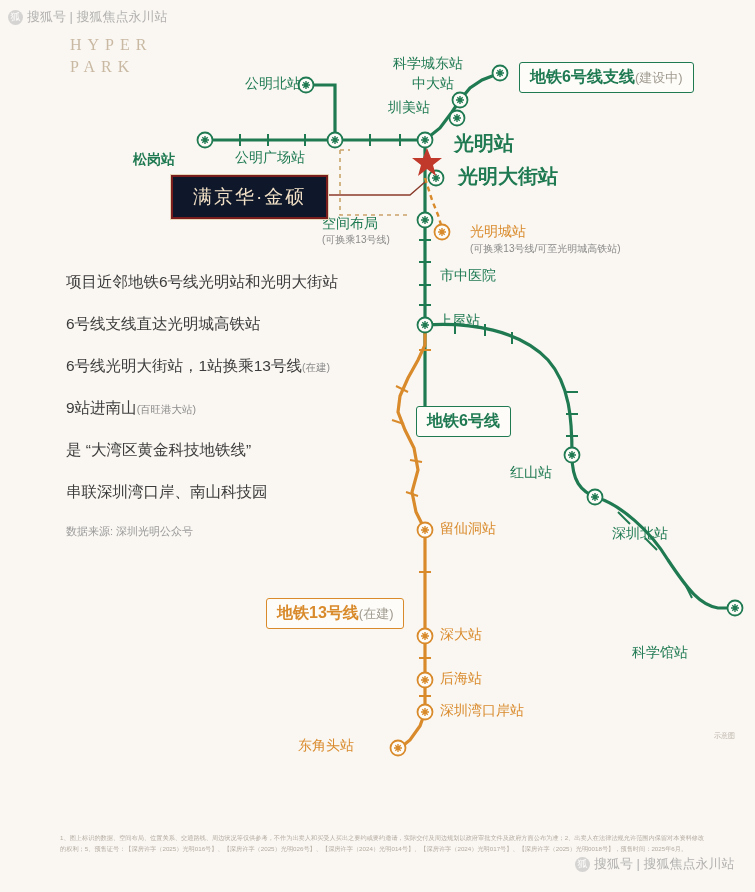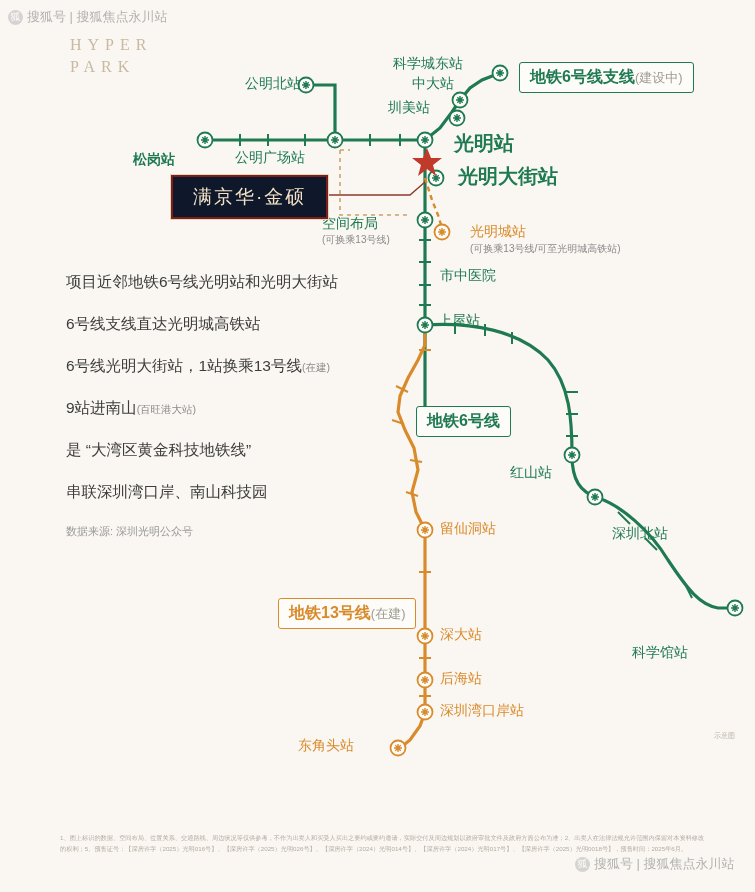--- a/index.html
+++ b/index.html
@@ -247,21 +247,21 @@
 <div class="label orange" style="left:440px; top:521px;">留仙洞站</div>
 <div class="label orange" style="left:440px; top:627px;">深大站</div>
 <div class="label orange" style="left:440px; top:671px;">后海站</div>
 <div class="label orange" style="left:440px; top:703px;">深圳湾口岸站</div>
 <div class="label orange" style="left:298px; top:738px;">东角头站</div>
 
 <div class="tag" style="left:519px; top:62px;">
   <span>地铁6号线支线</span><span class="mini">(建设中)</span>
 </div>
 <div class="tag" style="left:416px; top:406px;">地铁6号线</div>
-<div class="tag orange-tag" style="left:278px; top:598px;text-align:right;">
+<div class="tag orange-tag" style="left:266px; top:598px;text-align:right;">
   <span>地铁13号线</span><span class="mini">(在建)</span>
 </div>
 
 <div class="plaque">满京华·金硕</div>
 
 <div class="bullets">
   <div class="b"><span>项目近邻地铁6号线光明站和光明大街站</span><span class="s"></span></div>
   <div class="b"><span>6号线支线直达光明城高铁站</span><span class="s"></span></div>
   <div class="b"><span>6号线光明大街站，1站换乘13号线</span><span class="s">(在建)</span></div>
   <div class="b"><span>9站进南山</span><span class="s">(百旺港大站)</span></div>

